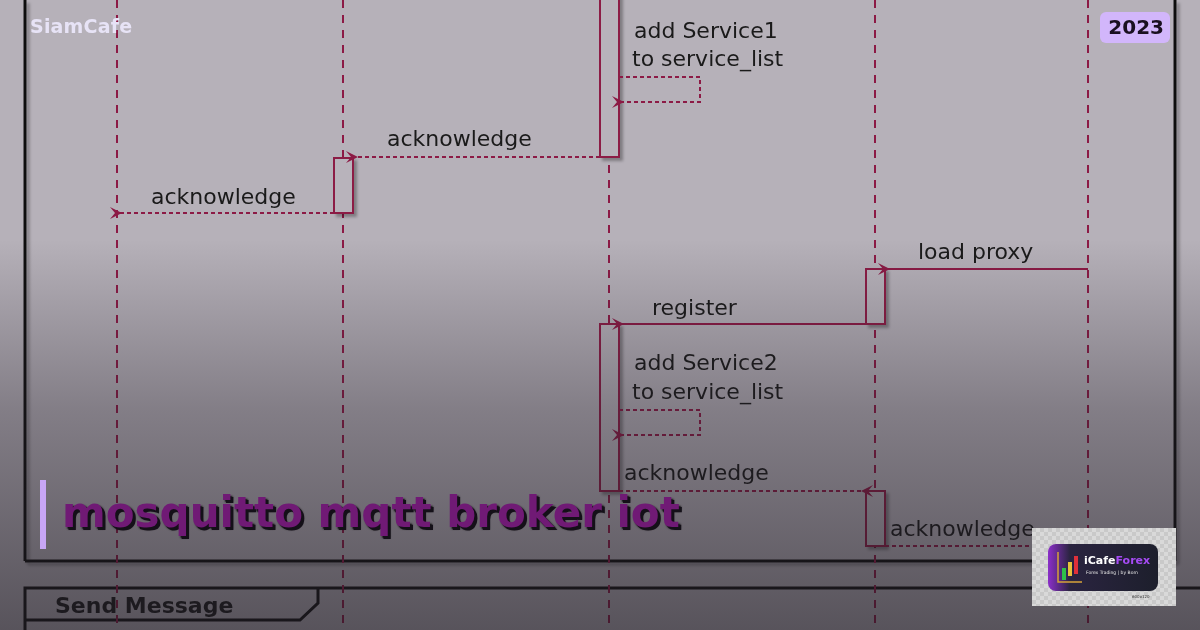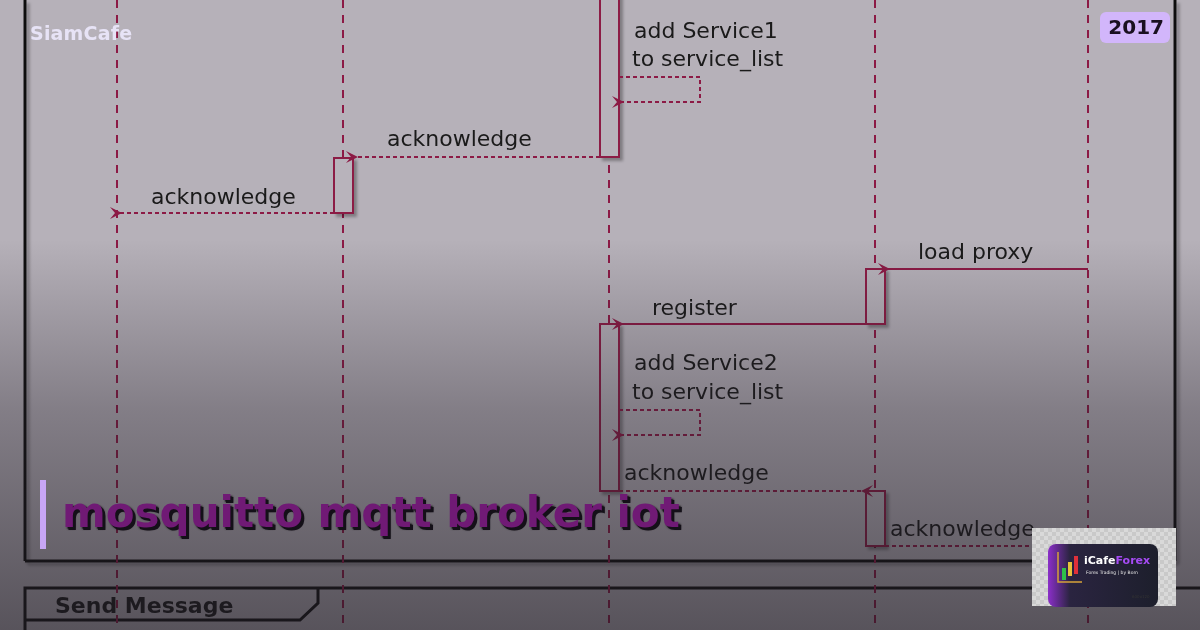--- a/index.html
+++ b/index.html
@@ -1,25 +1,25 @@
 <!DOCTYPE html>
 <html><head>
 <meta charset="utf-8">
 <style>
   html,body{margin:0;padding:0;}
   body{width:1200px;height:630px;overflow:hidden;position:relative;font-family:"DejaVu Sans",sans-serif;background:#b6b1b9;}
   #stage{position:absolute;left:0;top:0;width:1200px;height:630px;}
   .overlay{position:absolute;left:0;top:0;width:1200px;height:630px;pointer-events:none;
     background:linear-gradient(to bottom, rgba(40,35,45,0) 0%, rgba(40,35,45,0) 38%, rgba(35,30,40,0.35) 65%, rgba(30,26,34,0.62) 100%);}
-  .brand{position:absolute;left:30px;top:15px;color:#e7e3f6;font-weight:bold;font-size:19px;font-family:"DejaVu Sans",sans-serif;letter-spacing:0.2px;margin-top:7px;}
+  .brand{position:absolute;left:30px;top:15px;color:#e7e3f6;font-weight:bold;font-size:19px;font-family:"DejaVu Sans",sans-serif;letter-spacing:0.2px;}
   .year{position:absolute;left:1100px;top:12px;width:70px;height:31px;background:#d2b6fb;border-radius:6px;color:#1a1020;font-weight:bold;font-size:20px;text-align:right;box-sizing:border-box;padding-right:6px;line-height:30px;}
   .title-bar{position:absolute;left:40px;top:480px;width:6px;height:69px;background:#c8a6f6;}
   .title{position:absolute;left:62px;top:486px;color:#701a75;font-weight:bold;font-size:42px;line-height:54px;text-shadow:3px 3px 0 #141018, 2px 2px 2px #000;white-space:nowrap;}
   .ad{position:absolute;left:1032px;top:528px;width:144px;height:78px;background:repeating-conic-gradient(#d9d9d9 0% 25%, #c9c9c9 0% 50%) 0 0/8px 8px;}
-  .ad-card{position:absolute;left:16px;top:16px;width:110px;height:63px;border-radius:8px;background:linear-gradient(90deg,#8b2fc9 0%,#2a2440 20%,#1d1f2c 100%);overflow:hidden;}
+  .ad-card{position:absolute;left:16px;top:16px;width:110px;height:47px;border-radius:8px;background:linear-gradient(90deg,#8b2fc9 0%,#2a2440 20%,#1d1f2c 100%);overflow:hidden;}
   .ad-name{position:absolute;left:36px;top:10px;font-size:11px;font-weight:bold;color:#fff;white-space:nowrap;}
   .ad-name span{color:#a64bf4;}
   .ad-sub{position:absolute;left:38px;top:26px;font-size:4.5px;color:#e6e6e6;white-space:nowrap;}
   .ad-size{position:absolute;left:100px;top:66px;font-size:4px;color:#333;}
 </style>
 </head>
 <body>
 
 <svg id="stage" width="1200" height="630" viewBox="0 0 1200 630" xmlns="http://www.w3.org/2000/svg">
   <defs>
@@ -79,21 +79,21 @@
     <text x="634" y="370">add Service2</text>
     <text x="632" y="399">to service_list</text>
     <text x="624" y="480">acknowledge</text>
     <text x="890" y="536">acknowledge</text>
   </g>
 </svg>
 
 <div class="overlay"></div>
 
 <div class="brand">SiamCafe</div>
-<div class="year">2017</div>
+<div class="year">2023</div>
 
 <div class="title-bar"></div>
 <div class="title">mosquitto mqtt broker iot</div>
 
 <div class="ad">
   <div class="ad-card">
     <svg width="30" height="40" style="position:absolute;left:6px;top:4px;">
       <path d="M4,4 L4,34 L28,34" stroke="#d6a23a" stroke-width="1.5" fill="none"></path>
       <rect x="8" y="20" width="4" height="12" fill="#2fbf4a"></rect>
       <rect x="14" y="14" width="4" height="14" fill="#e8c23a"></rect>

